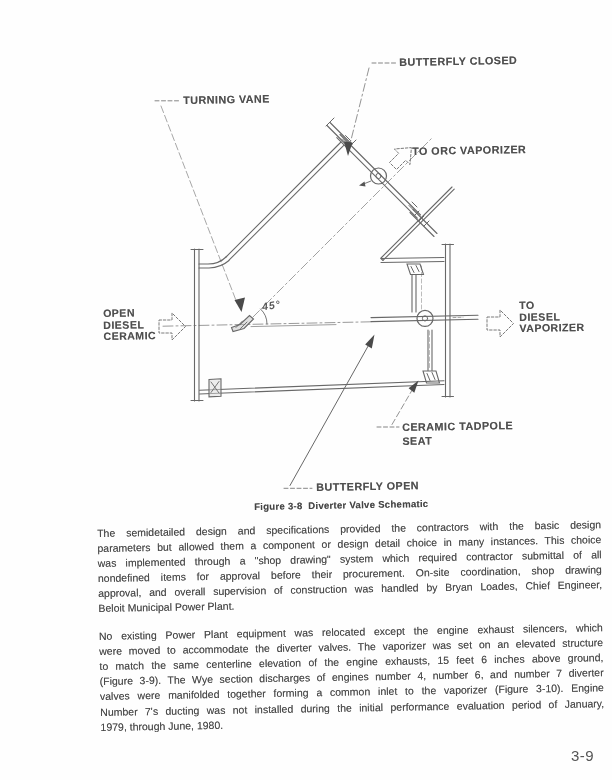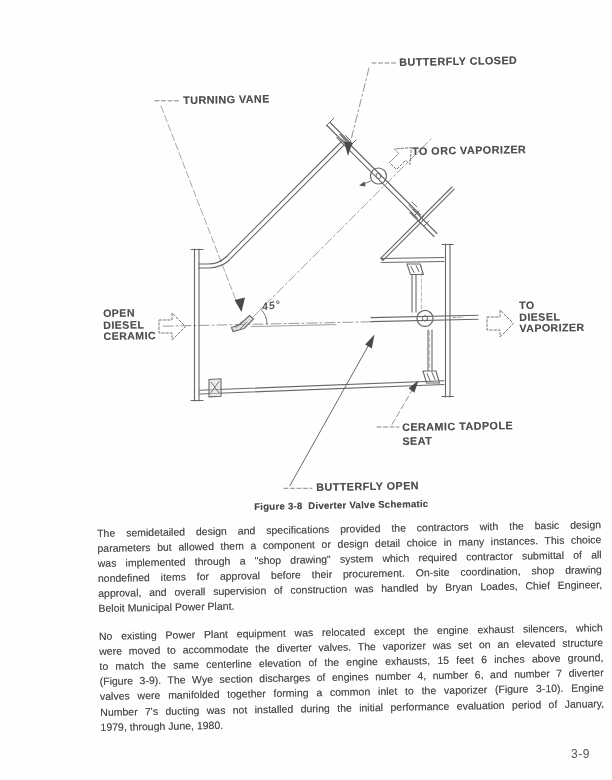--- a/index.html
+++ b/index.html
@@ -32,21 +32,21 @@
     position:absolute;left:97px;top:526px;width:504px;
     transform:rotate(-1deg);transform-origin:0 0;
     color:#474747;font-size:10.5px;line-height:15.05px;
     text-shadow:0 0 .45px rgba(70,70,70,.55);
   }
   .para{margin:0 0 13px 0;}
   .jline{text-align:justify;text-align-last:justify;white-space:normal;}
   .lline{text-align:left;}
   
   .pagenum{
-    position:absolute;left:571px;top:747px;font-size:12px;color:#555;letter-spacing:.5px;
+    position:absolute;left:571px;top:747px;font-size:15px;color:#555;letter-spacing:.5px;
   }
 </style>
 </head>
 <body>
 
 <div class="page">
 
   <div class="diagram">
     <svg width="612" height="520" viewBox="0 0 612 520" fill="none" stroke="#686868" stroke-width="1.1" stroke-linecap="round">
 

